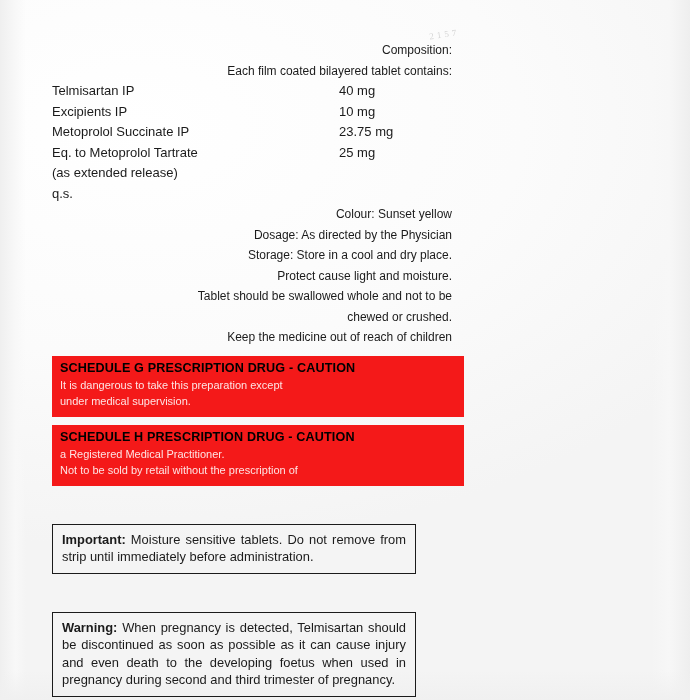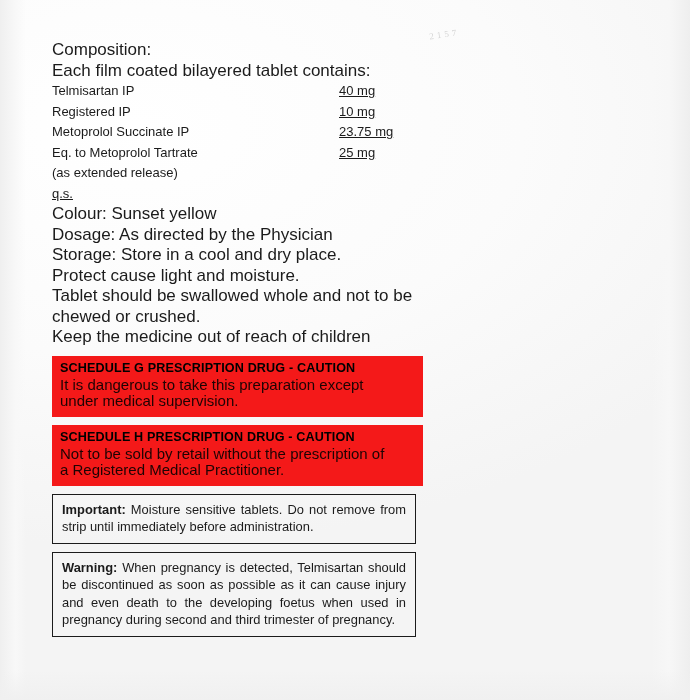--- a/index.html
+++ b/index.html
@@ -57,66 +57,68 @@
   }
 
   .content {
     position: absolute;
     left: 52px;
     top: 40px;
     width: 400px;
   }
 
   .line {
-    font-size: 17px;
+    font-size: 12px;
     line-height: 20.5px;
     white-space: nowrap;
+    text-align: right;
   }
   .row {
     display: flex;
     font-size: 13px;
     line-height: 20.5px;
   }
   .row .name { width: 287px; }
-  .row .value { width: 110px; text-decoration: underline; }
+  .row .value { width: 110px; }
   .bold { font-weight: normal; }
   .blk-gap-m { height: 8px; }
 
   
   .red-box {
     background: #f41919;
     color: #000000;
     padding: 4px 7px 7px 8px;
-    width: 371px;
+    width: 412px;
     box-sizing: border-box;
   }
   .red-box .hdr {
     font-weight: bold;
     font-size: 12.6px;
     line-height: 17px;
     letter-spacing: 0.15px;
     white-space: nowrap;
   }
   .red-box .body {
-    font-size: 15px;
+    font-size: 11px;
     line-height: 16.5px;
     text-align: justify;
-    color: #000000;
+    color: #ffffff;
     opacity: 0.88;
   }
 
   
   .bordered {
     border: 1px solid #1b1b1b;
     padding: 6px 9px 7px 9px;
     width: 364px;
     box-sizing: border-box;
     font-size: 12.9px;
     line-height: 17.5px;
     text-align: justify;
+    margin-top: 30px;
   }
   .bordered b { font-weight: bold; }
 </style>
 </head>
 <body>
 
 <div class="page">
   <div class="edge-left"></div>
   <div class="edge-right"></div>
   <div class="edge-bottom"></div>
@@ -126,21 +128,21 @@
 
     <div class="line">Composition:</div>
     <div class="line">Each film coated bilayered tablet contains:</div>
 
     <div>
       <div class="row">
         <span class="name">Telmisartan IP</span>
         <span class="value">40 mg</span>
       </div>
       <div class="row">
-        <span class="name">Registered IP</span>
+        <span class="name">Excipients IP</span>
         <span class="value">10 mg</span>
       </div>
       <div class="row">
         <span class="name">Metoprolol Succinate IP</span>
         <span class="value">23.75 mg</span>
       </div>
       <div class="row">
         <span class="name">Eq. to Metoprolol Tartrate</span>
         <span class="value">25 mg</span>
       </div>
@@ -168,22 +170,22 @@
     <div class="red-box">
       <div class="hdr">SCHEDULE G PRESCRIPTION DRUG - CAUTION</div>
       <div class="body">It  is  dangerous  to  take  this  preparation  except</div>
       <div class="body">under medical supervision.</div>
     </div>
 
     <div class="blk-gap-m"></div>
 
     <div class="red-box">
       <div class="hdr">SCHEDULE H PRESCRIPTION DRUG - CAUTION</div>
+      <div class="body">a Registered Medical Practitioner.</div>
       <div class="body">Not to be sold by retail without  the prescription of</div>
-      <div class="body">a Registered Medical Practitioner.</div>
     </div>
 
     <div class="blk-gap-m"></div>
 
     <div class="bordered">
       <b>Important:</b><span> Moisture sensitive tablets. Do not remove from strip until immediately before administration.</span>
     </div>
 
     <div class="blk-gap-m"></div>
 

